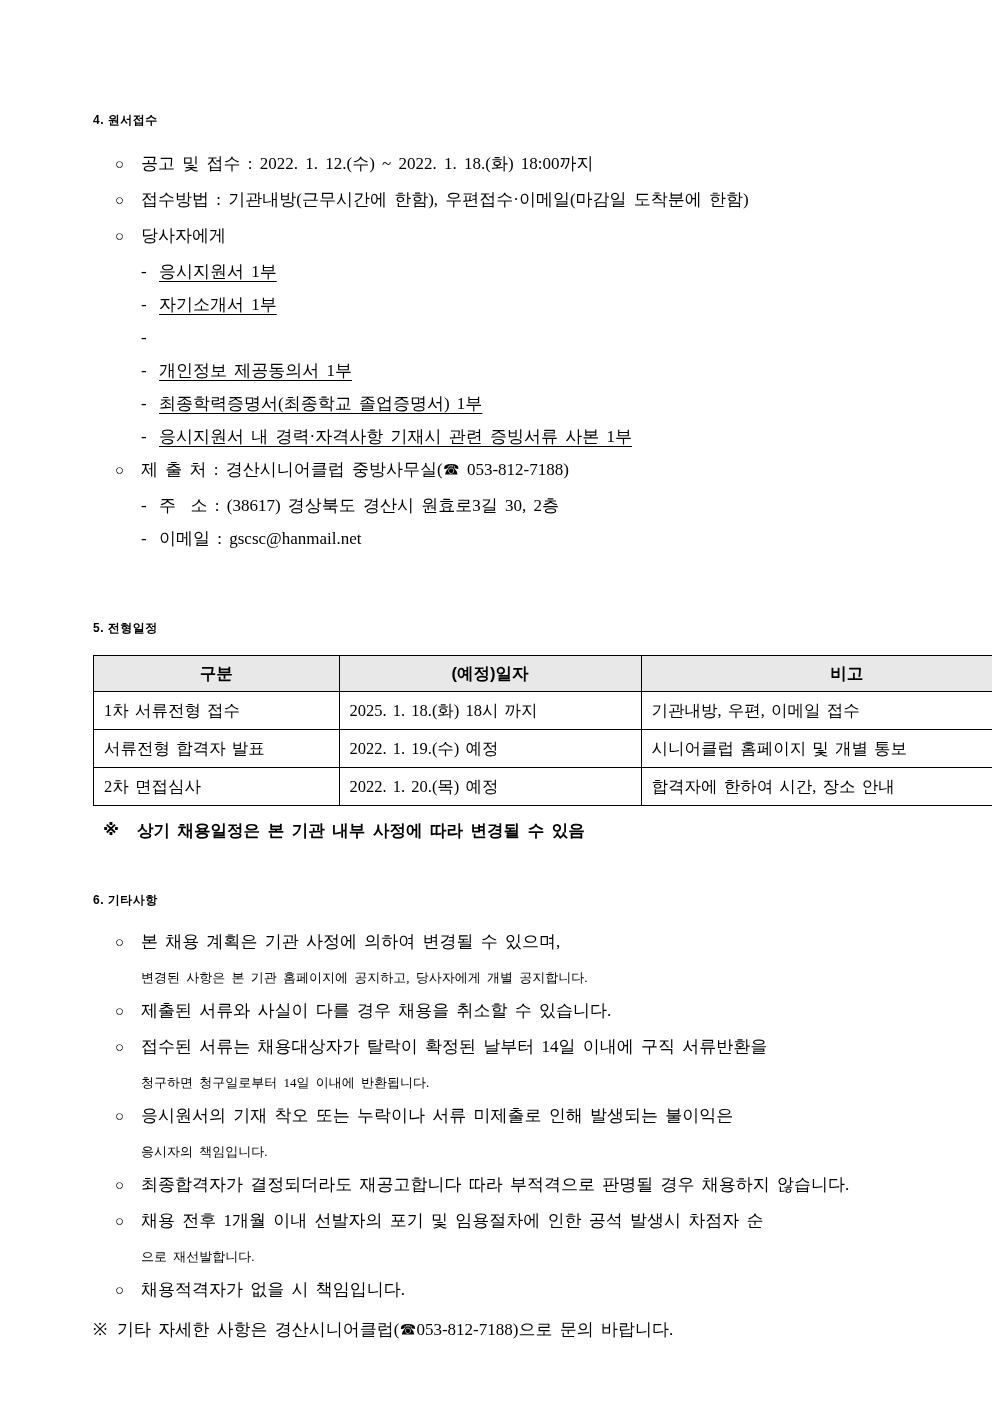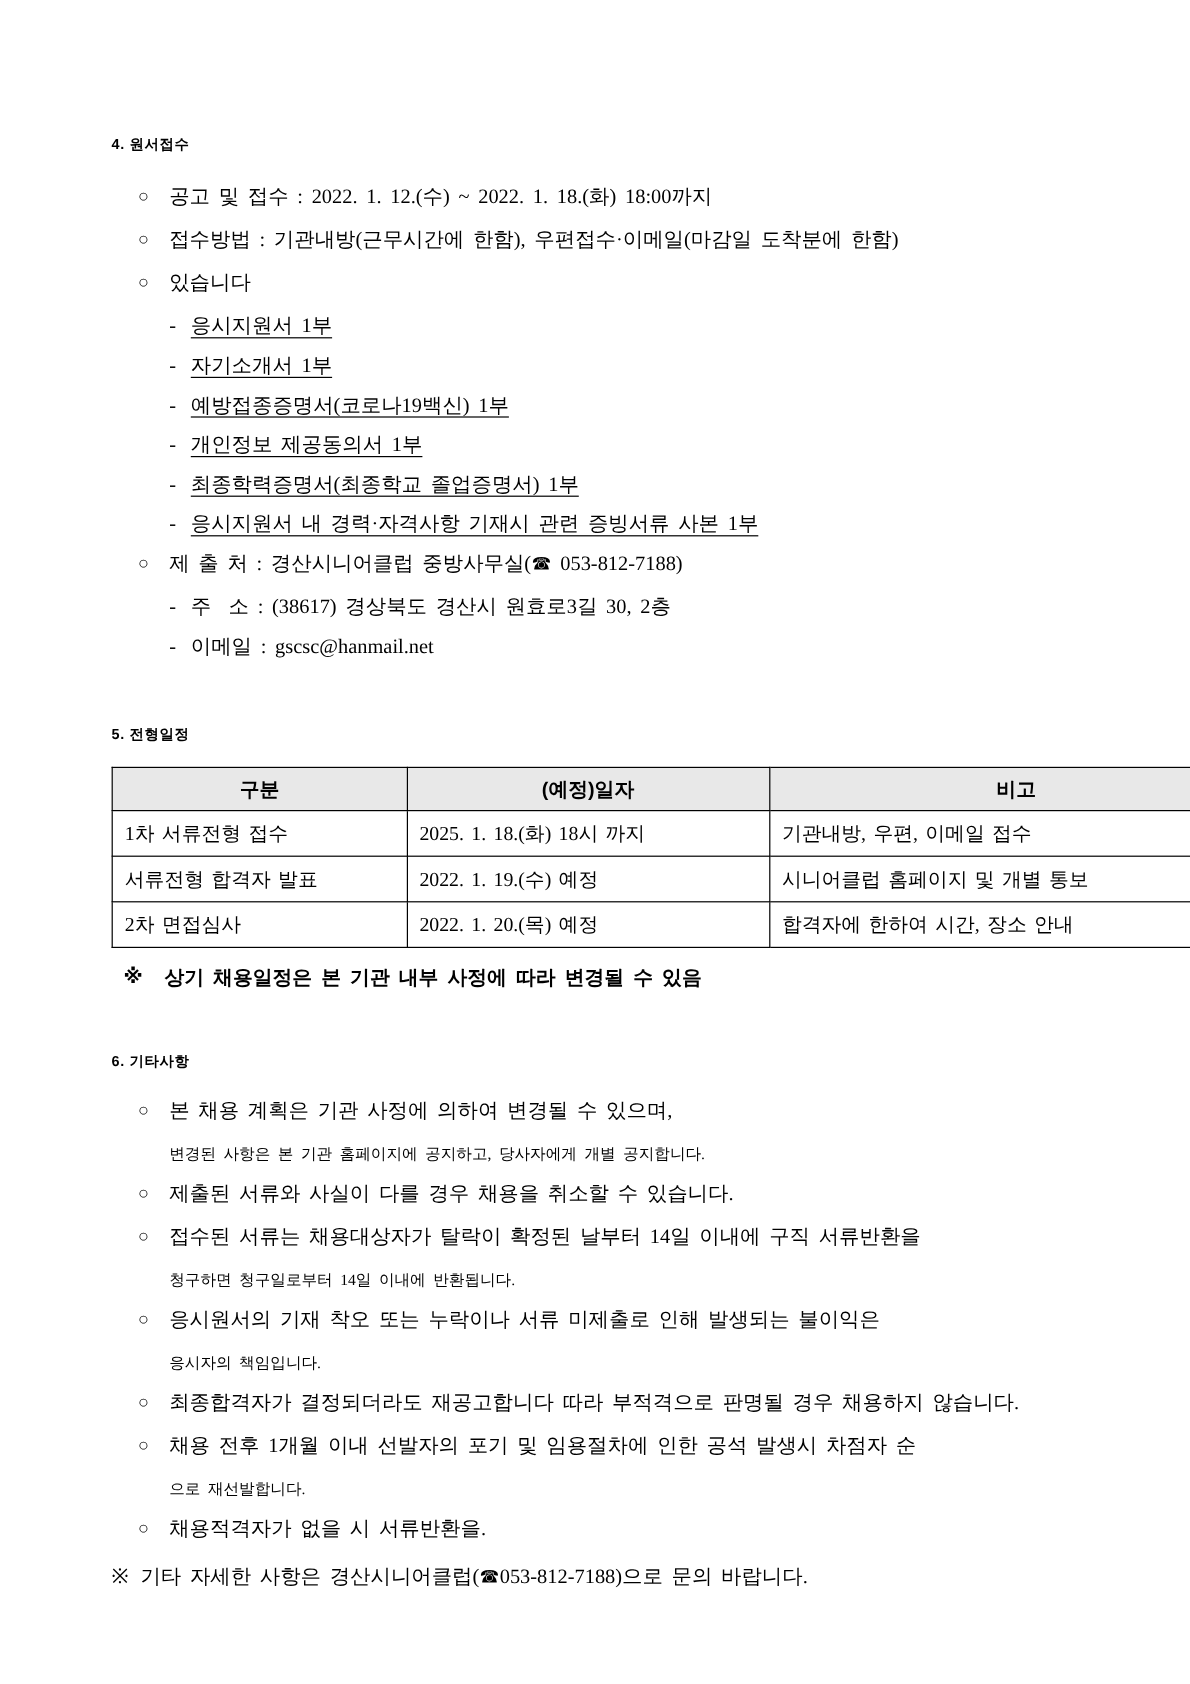--- a/index.html
+++ b/index.html
@@ -53,21 +53,21 @@
   .underlined { text-decoration: underline; text-underline-offset: 4px; }
   
   .cont-line {
     font-size: 13px;
     line-height: 26px;
     margin-bottom: 7px;
     padding-left: 48px;
   }
   #section4 .bullets-top { margin-top: 22px; }
   #section4 .dashes { margin-top: 3px; margin-bottom: 4px; }
-  #section5 { margin-top: 52px; }
+  #section5 { margin-top: 68px; }
   #section6 { margin-top: 50px; }
   
   table.schedule {
     margin-top: 18px;
     width: 960px;
     border-collapse: collapse;
     border: 1px solid #c4b5fd;
     table-layout: fixed;
   }
   table.schedule th, table.schedule td {
@@ -113,35 +113,34 @@
         <div class="bullet-line">
           <span class="marker">○</span>
           <span class="line-text">공고 및 접수 : 2022. 1. 12.(수) ~ 2022. 1. 18.(화) 18:00까지</span>
         </div>
         <div class="bullet-line">
           <span class="marker">○</span>
           <span class="line-text">접수방법 : 기관내방(근무시간에 한함), 우편접수·이메일(마감일 도착분에 한함)</span>
         </div>
         <div class="bullet-line">
           <span class="marker">○</span>
-          <span class="line-text">있습니다</span>
+          <span class="line-text">당사자에게</span>
         </div>
       </div>
     <div class="dashes" id="s4-docs">
         <div class="dash-line">
           <span class="dash">-</span>
           <span class="line-text underlined">응시지원서 1부</span>
         </div>
         <div class="dash-line">
           <span class="dash">-</span>
           <span class="line-text underlined">자기소개서 1부</span>
         </div>
         <div class="dash-line">
           <span class="dash">-</span>
-          <span class="line-text underlined">예방접종증명서(코로나19백신) 1부</span>
         </div>
         <div class="dash-line">
           <span class="dash">-</span>
           <span class="line-text underlined">개인정보 제공동의서 1부</span>
         </div>
         <div class="dash-line">
           <span class="dash">-</span>
           <span class="line-text underlined">최종학력증명서(최종학교 졸업증명서) 1부</span>
         </div>
         <div class="dash-line">
@@ -230,21 +229,21 @@
           <span class="marker">○</span>
           <span class="line-text">최종합격자가 결정되더라도 재공고합니다 따라 부적격으로 판명될 경우 채용하지 않습니다.</span>
         </div>
         <div class="bullet-line">
           <span class="marker">○</span>
           <span class="line-text">채용 전후 1개월 이내 선발자의 포기 및 임용절차에 인한 공석 발생시 차점자 순</span>
         </div>
         <div class="cont-line line-text">으로 재선발합니다.</div>
         <div class="bullet-line">
           <span class="marker">○</span>
-          <span class="line-text">채용적격자가 없을 시 서류반환을.</span>
+          <span class="line-text">채용적격자가 없을 시 책임입니다.</span>
         </div>
       </div>
     <div class="footer-note">
       <span class="marker">※</span>
       <span class="line-text">기타 자세한 사항은 경산시니어클럽(☎053-812-7188)으로 문의 바랍니다.</span>
     </div>
   </section>
 
 </div>
 

